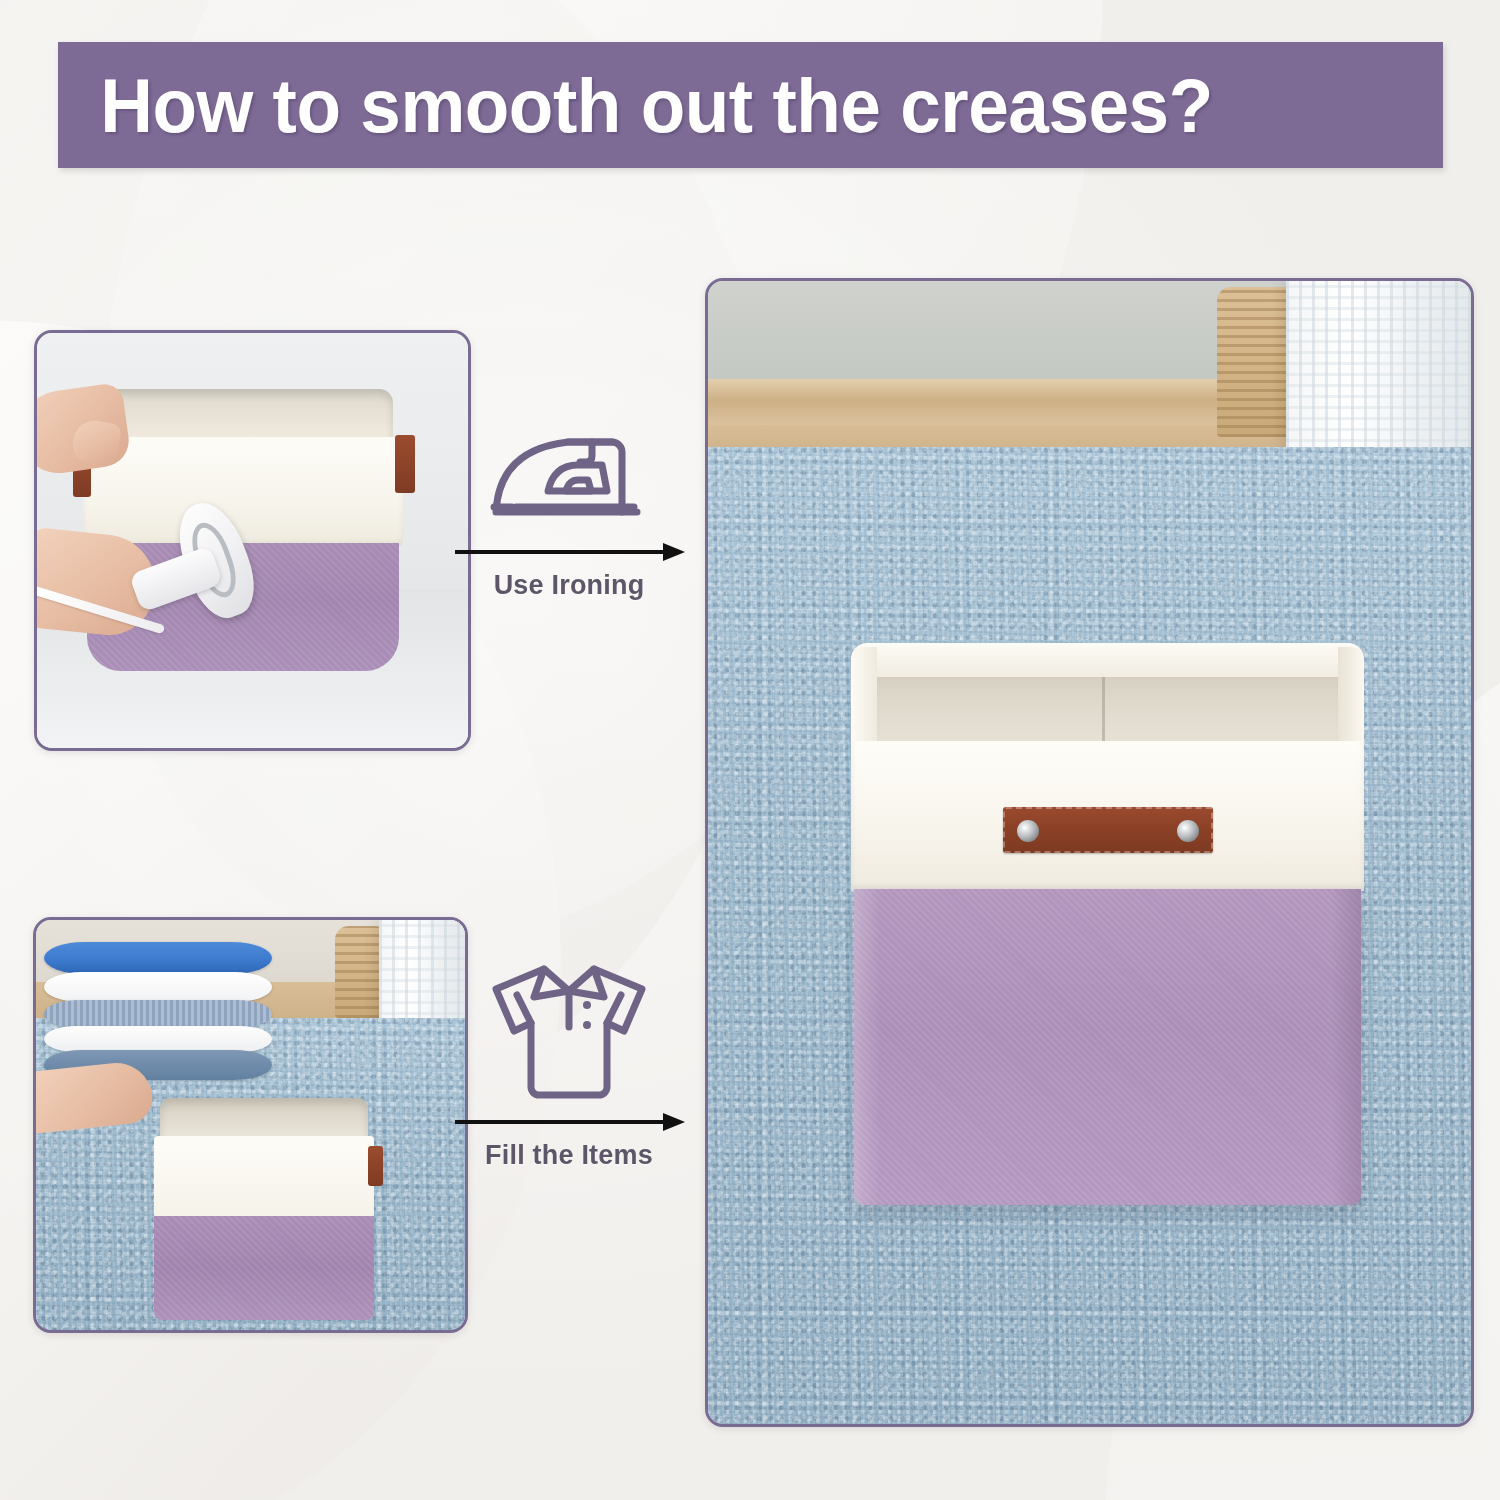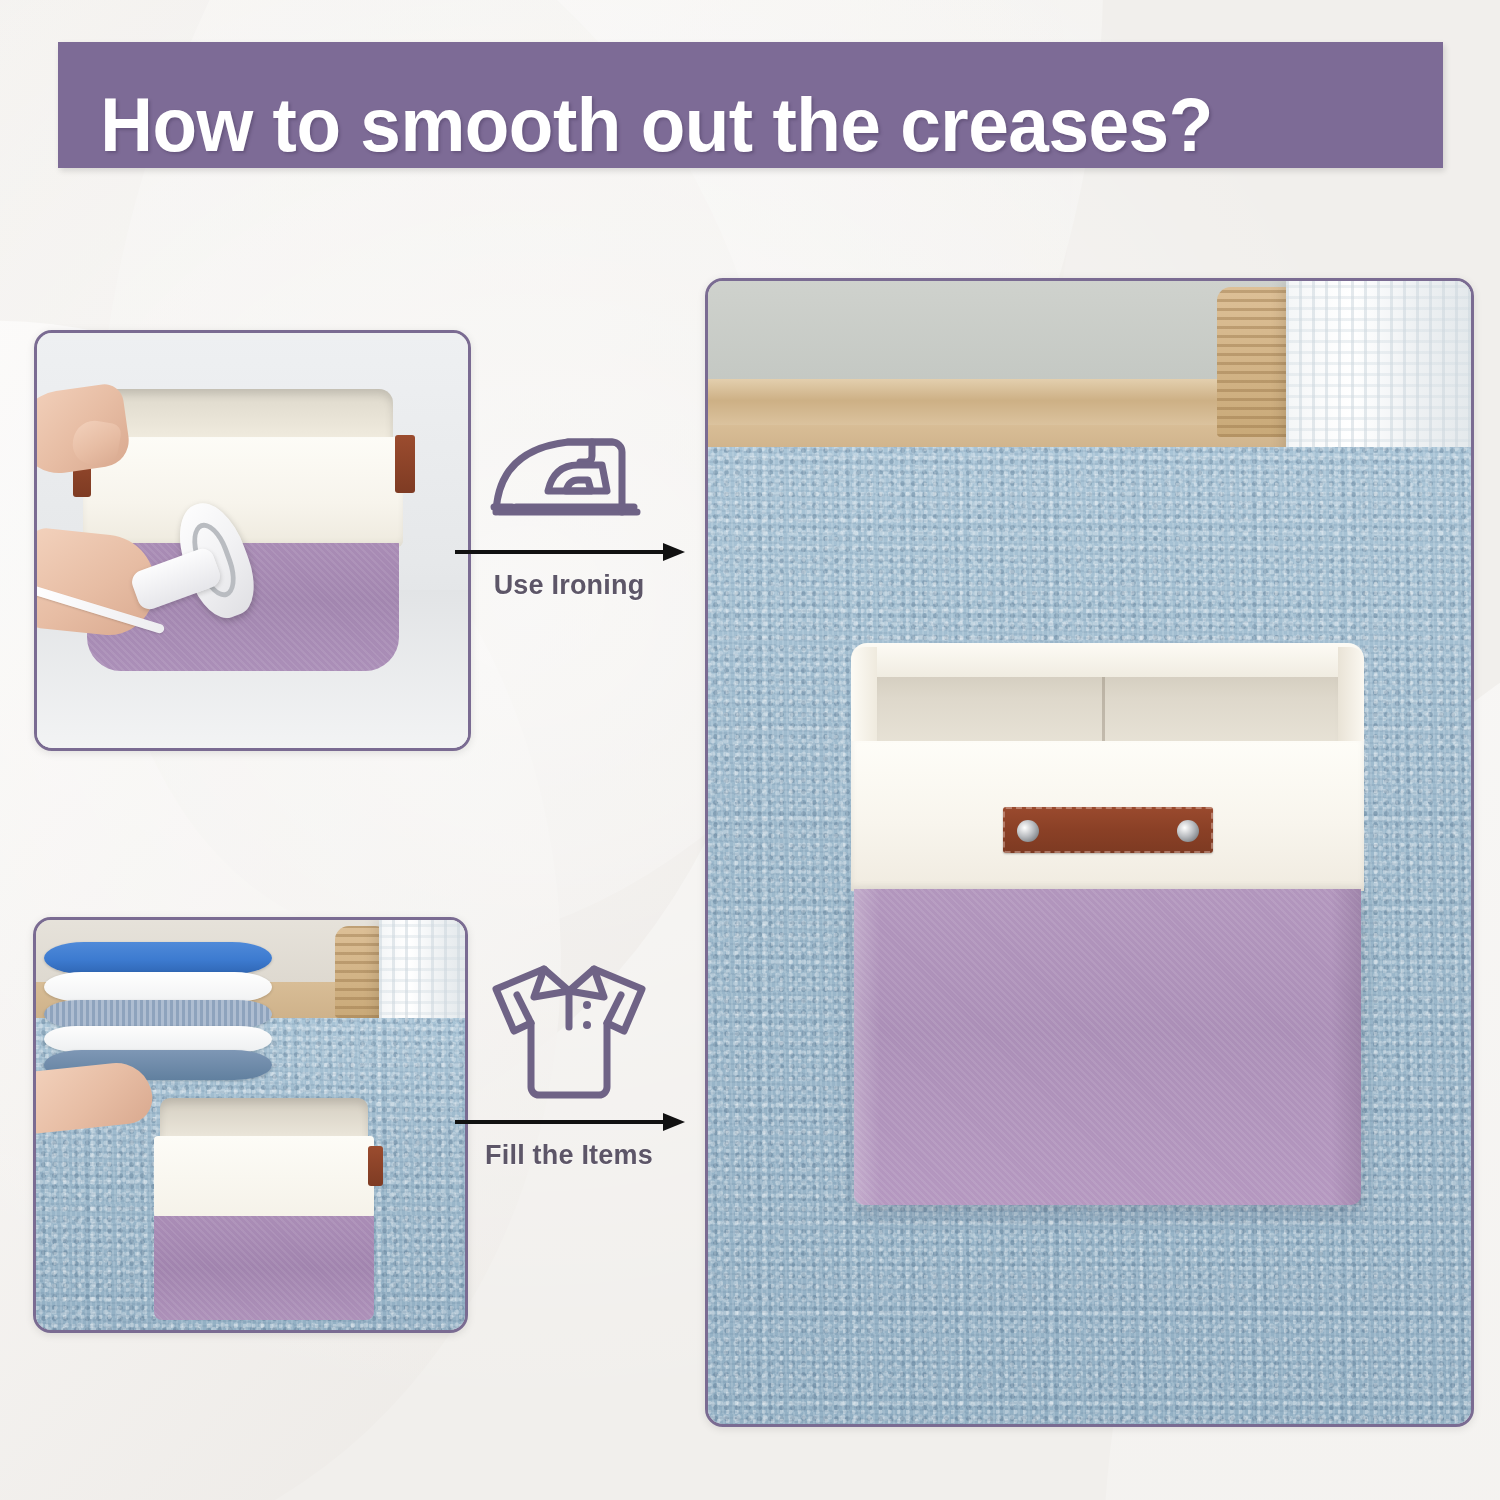--- a/index.html
+++ b/index.html
@@ -56,21 +56,21 @@
     position:absolute; inset:0;
     background:radial-gradient(ellipse at 35% 40%, rgba(255,255,255,.55) 0%, rgba(255,255,255,0) 65%);
   }
 
   
   #title-banner {
     position:absolute;
     left:58px; top:42px;
     width:1385px; height:126px;
     background:#7d6b96;
-    display:flex; align-items:flex-end;
+    display:flex; align-items:center;
     box-shadow:2px 3px 6px rgba(0,0,0,.13);
   }
   #title-text {
     color:#ffffff;
     font-size:76px;
     font-weight:bold;
     letter-spacing:-0.5px;
     padding-left:44px;
     white-space:nowrap;
     transform:scaleX(.96);

